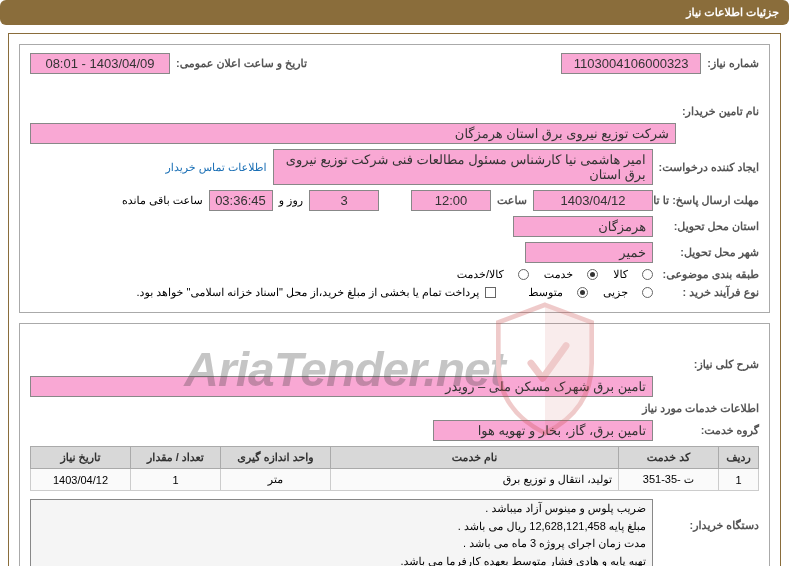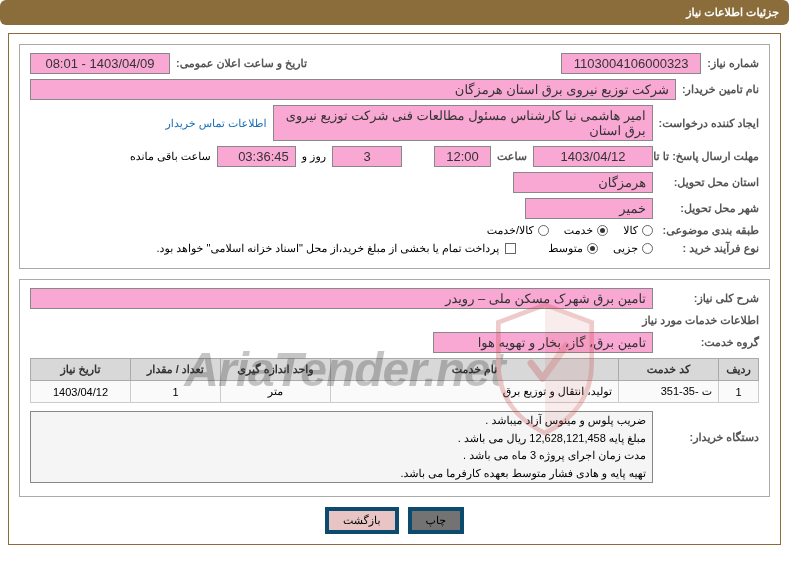--- a/index.html
+++ b/index.html
@@ -47,24 +47,24 @@
 }
 .value-box {
   border: 1px solid #888;
   background: #f9a8d4;
   padding: 2px 6px;
   font-size: 13px;
   color: #333;
   min-height: 18px;
   display: inline-block;
 }
-.value-box.wide { flex: 1; }
+.value-box.wide { flex: 1; margin-top: 44px; }
 .link-blue { color: #1a6fb5; cursor: pointer; text-decoration: none; }
 .radio-group { display: flex; gap: 15px; align-items: center; }
-.radio-item { display: flex; align-items: center; gap: 4px; }
+.radio-item { display: flex; align-items: center; gap: 14px; }
 .radio-dot {
   width: 11px; height: 11px; border: 1px solid #666; border-radius: 50%;
   display: inline-block; position: relative; background: #fff;
 }
 .radio-dot.checked::after {
   content: ''; position: absolute; top: 2px; left: 2px;
   width: 5px; height: 5px; background: #333; border-radius: 50%;
 }
 .checkbox-sq {
   width: 11px; height: 11px; border: 1px solid #666;
@@ -187,25 +187,25 @@
     <div class="form-row">
       <span class="label">ایجاد کننده درخواست:</span>
       <span class="value-box" style="width:380px">امیر هاشمی نیا کارشناس مسئول مطالعات فنی شرکت توزیع نیروی برق استان</span>
       <a class="link-blue">اطلاعات تماس خریدار</a>
     </div>
 
     <div class="form-row">
       <span class="label" style="width:100px;">مهلت ارسال پاسخ: تا تاریخ:</span>
       <span class="value-box" style="width:120px;text-align:center">1403/04/12</span>
       <span class="label">ساعت</span>
-      <span class="value-box" style="width:57px;text-align:center">12:00</span>
+      <span class="value-box" style="width:80px;text-align:center">12:00</span>
       <span style="width:20px"></span>
       <span class="value-box" style="width:70px;text-align:center">3</span>
       <span>روز و</span>
-      <span class="value-box" style="width:79px;text-align:right">03:36:45</span>
+      <span class="value-box" style="width:64px;text-align:left">03:36:45</span>
       <span>ساعت باقی مانده</span>
     </div>
 
     <div class="form-row">
       <span class="label" style="width:100px">استان محل تحویل:</span>
       <span class="value-box" style="width:140px">هرمزگان</span>
     </div>
 
     <div class="form-row">
       <span class="label" style="width:100px">شهر محل تحویل:</span>
@@ -270,21 +270,21 @@
           <th style="width:100px">کد خدمت</th>
           <th>نام خدمت</th>
           <th style="width:110px">واحد اندازه گیری</th>
           <th style="width:90px">تعداد / مقدار</th>
           <th style="width:100px">تاریخ نیاز</th>
         </tr>
       </thead>
       <tbody>
         <tr>
           <td>1</td>
-          <td style="text-align:right">ت -35-351</td>
+          <td style="">ت -35-351</td>
           <td style="text-align:right">تولید، انتقال و توزیع برق</td>
           <td>متر</td>
           <td>1</td>
           <td>1403/04/12</td>
         </tr>
       </tbody>
     </table>
 
     <div class="form-row" style="margin-top:8px;align-items:flex-start">
       <span class="label" style="width:100px;padding-top:20px">دستگاه خریدار:</span>

